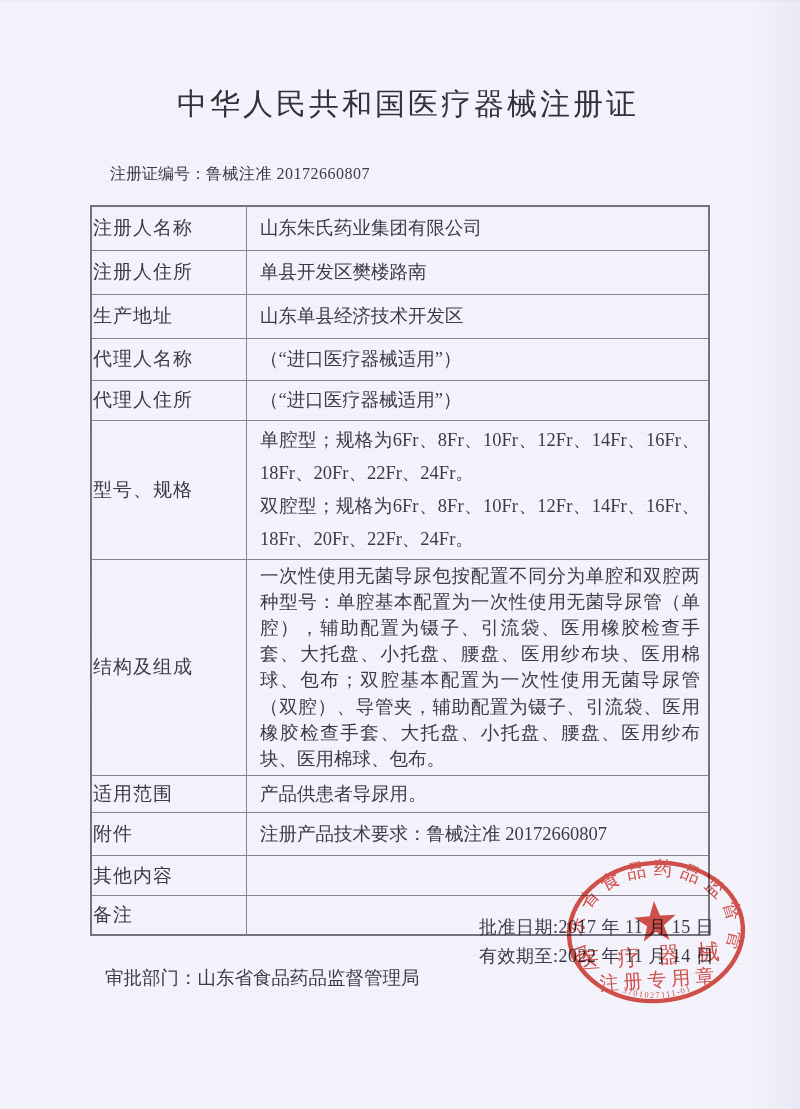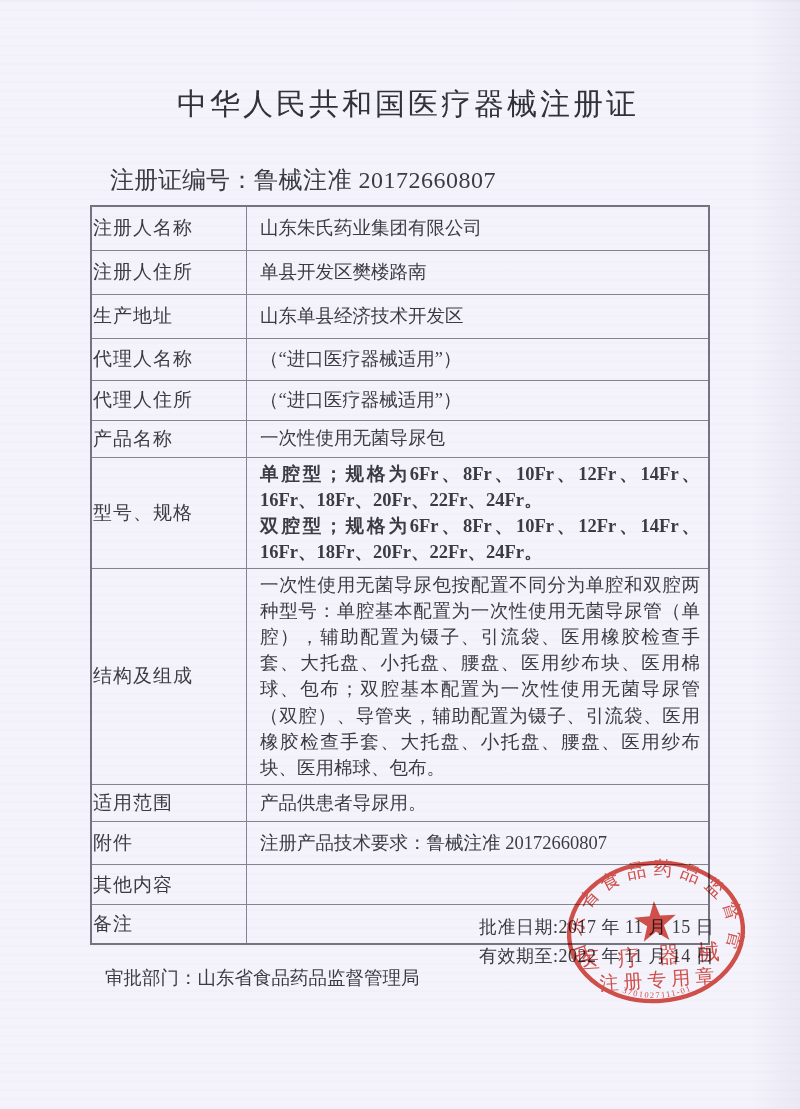--- a/index.html
+++ b/index.html
@@ -22,21 +22,21 @@
   }
   .doc-title{
     position:absolute; left:0; right:0; top:84px;
     text-align:center;
     font-size:30px; letter-spacing:3px;
     color:#313139;
     font-weight:500;
   }
   .cert-line{
     position:absolute; left:110px; top:164px;
-    font-size:24px; color:#3b3b44;
+    font-size:16px; color:#3b3b44;
   }
   .cert-line .num{letter-spacing:.5px;}
   table.cert{
     position:absolute; left:90px; top:205px;
     width:620px;
     table-layout:fixed;
     border-collapse:collapse;
     border:2px solid #74747e;
   }
   table.cert td{
@@ -55,21 +55,21 @@
     font-size:18.5px;
     line-height:26.5px;
     text-align:justify;
     white-space:pre-line;
   }
   tr.r1 ,tr.r2 ,tr.r3 {height:44px;}
   tr.r4 {height:42px;}
   tr.r5 {height:40px;}
   tr.r6 {height:37px;}
   tr.r7 {height:108px;}
-  tr.r7 td.val{line-height:26px;font-weight:bold;}
+  tr.r7 td.val{line-height:33px;}
   tr.r8 {height:184px;}
   tr.r8 td.val{line-height:26.2px;margin-top:37px;}
   tr.r9 {height:37px;}
   tr.r10{height:43px;}
   tr.r11{height:40px;}
   tr.r12{height:39px;}
   .footer-dept{
     position:absolute; left:105px; top:965px;
     font-size:18.5px;
   }
@@ -132,24 +132,20 @@
         <td class="val">山东单县经济技术开发区</td>
       </tr>
       <tr class="r4">
         <td class="lbl">代理人名称</td>
         <td class="val">（“进口医疗器械适用”）</td>
       </tr>
       <tr class="r5">
         <td class="lbl">代理人住所</td>
         <td class="val">（“进口医疗器械适用”）</td>
       </tr>
-      <tr class="r6">
-        <td class="lbl">产品名称</td>
-        <td class="val">一次性使用无菌导尿包</td>
-      </tr>
       <tr class="r7">
         <td class="lbl">型号、规格</td>
         <td class="val">单腔型；规格为6Fr、8Fr、10Fr、12Fr、14Fr、16Fr、18Fr、20Fr、22Fr、24Fr。
 双腔型；规格为6Fr、8Fr、10Fr、12Fr、14Fr、16Fr、18Fr、20Fr、22Fr、24Fr。</td>
       </tr>
       <tr class="r8">
         <td class="lbl">结构及组成</td>
         <td class="val">一次性使用无菌导尿包按配置不同分为单腔和双腔两种型号：单腔基本配置为一次性使用无菌导尿管（单腔），辅助配置为镊子、引流袋、医用橡胶检查手套、大托盘、小托盘、腰盘、医用纱布块、医用棉球、包布；双腔基本配置为一次性使用无菌导尿管（双腔）、导管夹，辅助配置为镊子、引流袋、医用橡胶检查手套、大托盘、小托盘、腰盘、医用纱布块、医用棉球、包布。</td>
       </tr>
       <tr class="r9">

